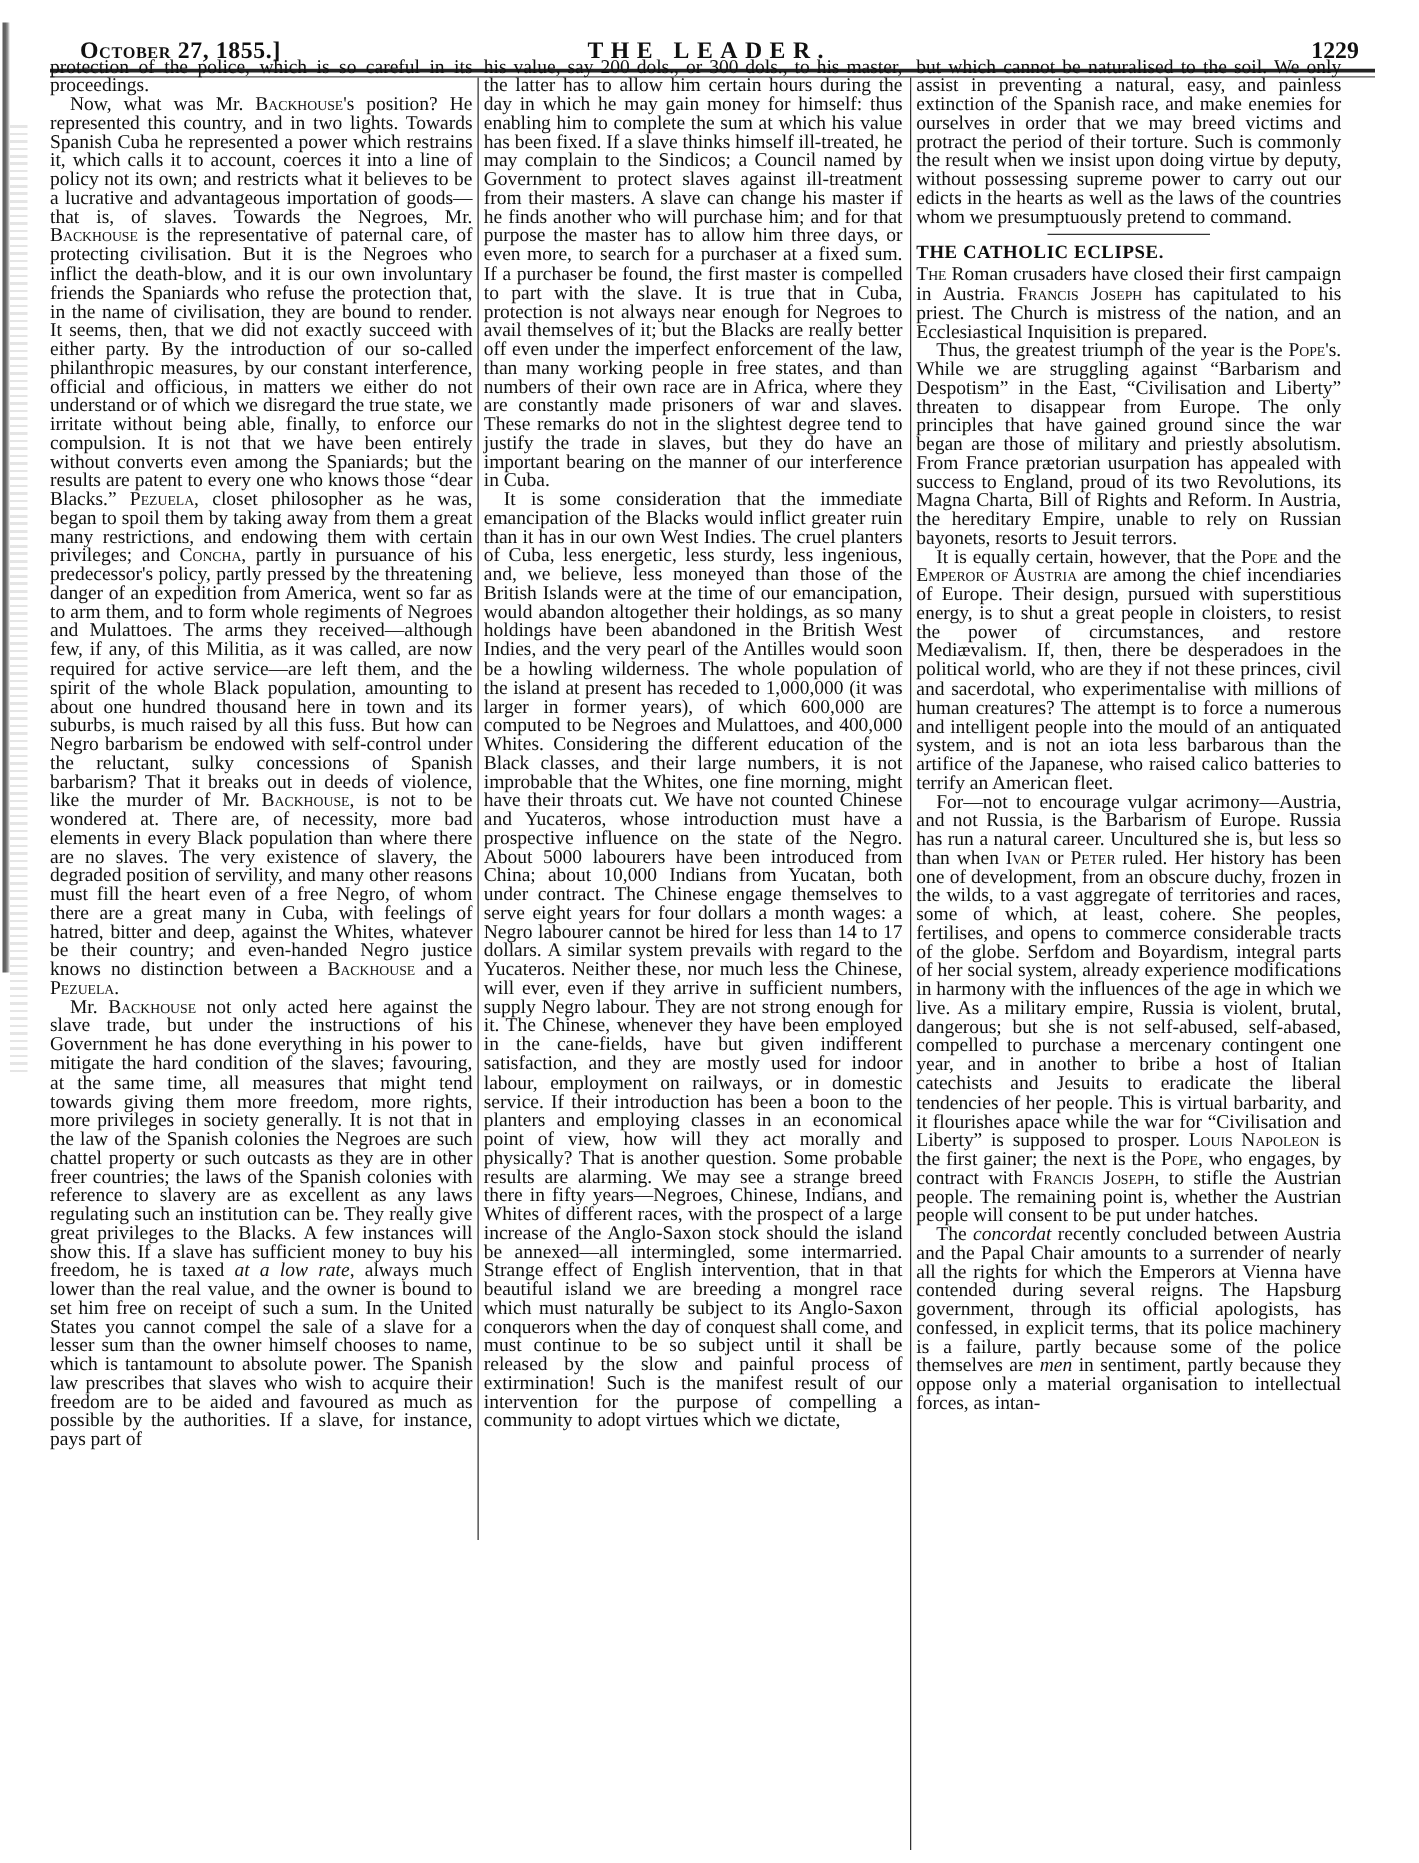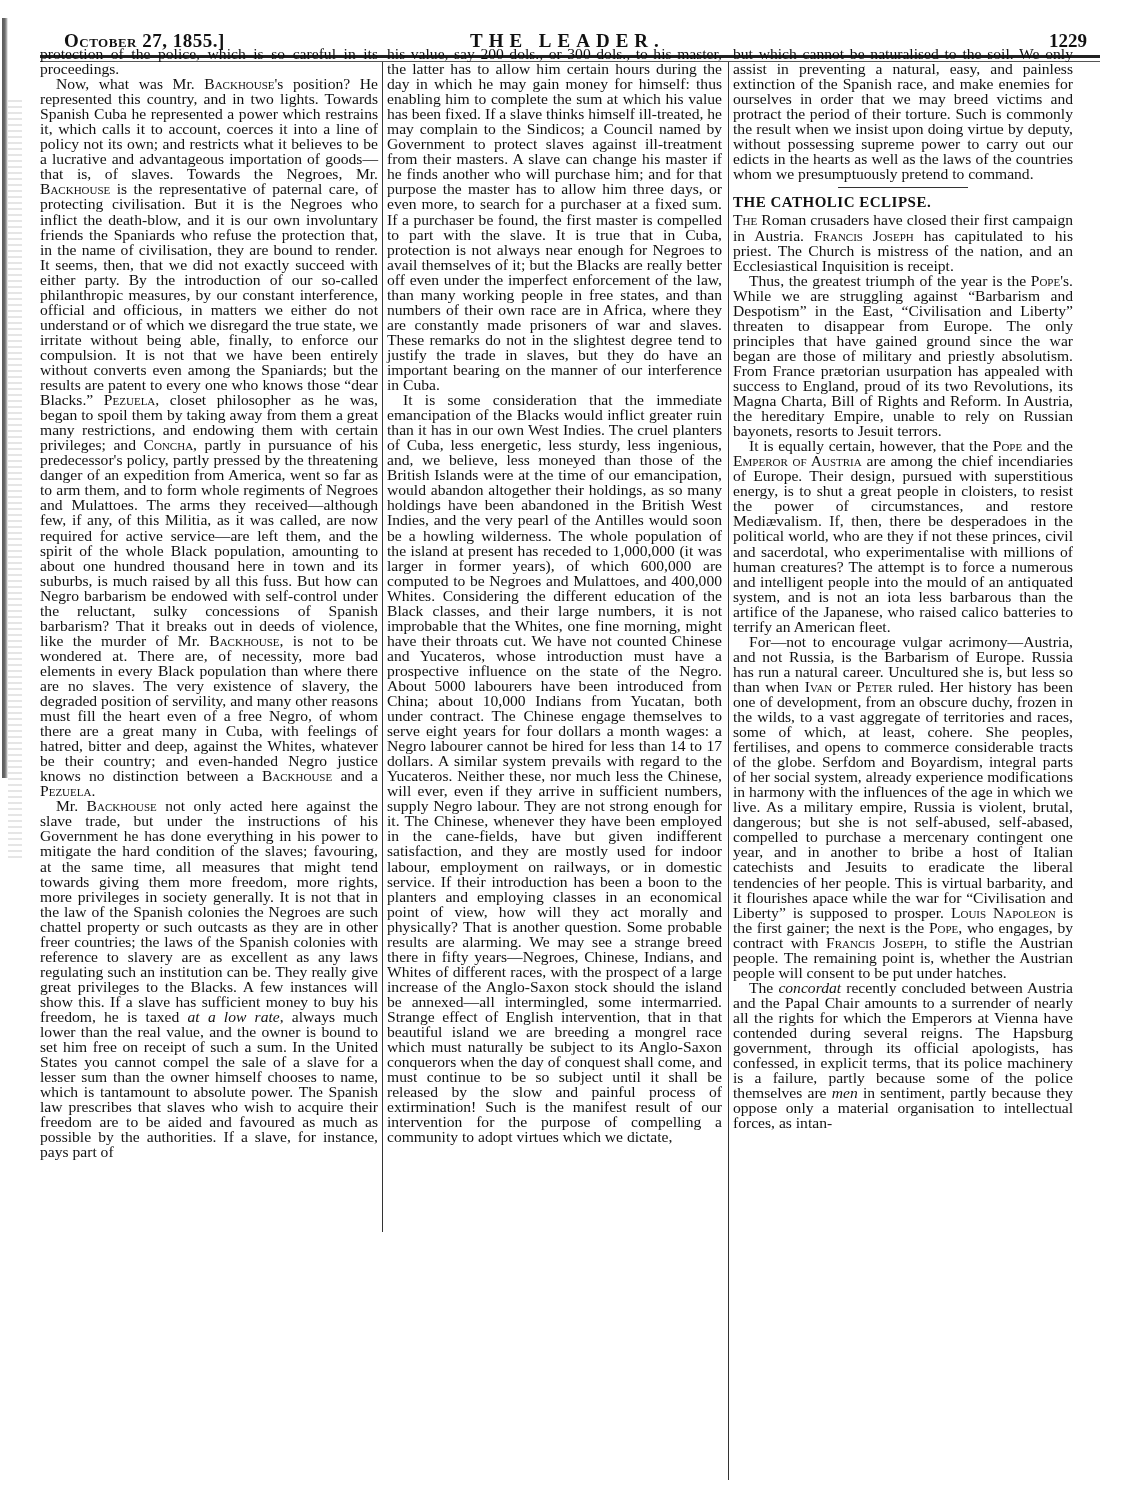--- a/index.html
+++ b/index.html
@@ -85,19 +85,19 @@
     </div>
 </section>
 
 <section class="column col-right">
   <div>
       <p><span>but which cannot be naturalised to the soil. We only assist in preventing a natural, easy, and painless extinction of the Spanish race, and make enemies for ourselves in order that we may breed victims and protract the period of their torture. Such is commonly the result when we insist upon doing virtue by deputy, without possessing supreme power to carry out our edicts in the hearts as well as the laws of the countries whom we presumptuously pretend to command.</span></p>
     </div>
   <div class="short-rule"></div>
   <h2 class="headline">THE CATHOLIC ECLIPSE.</h2>
   <div>
-      <p><span class="sc">The</span><span> Roman crusaders have closed their first campaign in Austria. </span><span class="sc">Francis Joseph</span><span> has capitulated to his priest. The Church is mistress of the nation, and an Ecclesiastical Inquisition is receipt.</span></p>
+      <p><span class="sc">The</span><span> Roman crusaders have closed their first campaign in Austria. </span><span class="sc">Francis Joseph</span><span> has capitulated to his priest. The Church is mistress of the nation, and an Ecclesiastical Inquisition is prepared.</span></p>
       <p class="ind"><span>Thus, the greatest triumph of the year is the </span><span class="sc">Pope</span><span>'s. While we are struggling against “Barbarism and Despotism” in the East, “Civilisation and Liberty” threaten to disappear from Europe. The only principles that have gained ground since the war began are those of military and priestly absolutism. From France prætorian usurpation has appealed with success to England, proud of its two Revolutions, its Magna Charta, Bill of Rights and Reform. In Austria, the hereditary Empire, unable to rely on Russian bayonets, resorts to Jesuit terrors.</span></p>
       <p class="ind"><span>It is equally certain, however, that the </span><span class="sc">Pope</span><span> and the </span><span class="sc">Emperor of Austria</span><span> are among the chief incendiaries of Europe. Their design, pursued with superstitious energy, is to shut a great people in cloisters, to resist the power of circumstances, and restore Mediævalism. If, then, there be desperadoes in the political world, who are they if not these princes, civil and sacerdotal, who experimentalise with millions of human creatures? The attempt is to force a numerous and intelligent people into the mould of an antiquated system, and is not an iota less barbarous than the artifice of the Japanese, who raised calico batteries to terrify an American fleet.</span></p>
       <p class="ind"><span>For—not to encourage vulgar acrimony—Austria, and not Russia, is the Barbarism of Europe. Russia has run a natural career. Uncultured she is, but less so than when </span><span class="sc">Ivan</span><span> or </span><span class="sc">Peter</span><span> ruled. Her history has been one of development, from an obscure duchy, frozen in the wilds, to a vast aggregate of territories and races, some of which, at least, cohere. She peoples, fertilises, and opens to commerce considerable tracts of the globe. Serfdom and Boyardism, integral parts of her social system, already experience modifications in harmony with the influences of the age in which we live. As a military empire, Russia is violent, brutal, dangerous; but she is not self-abused, self-abased, compelled to purchase a mercenary contingent one year, and in another to bribe a host of Italian catechists and Jesuits to eradicate the liberal tendencies of her people. This is virtual barbarity, and it flourishes apace while the war for “Civilisation and Liberty” is supposed to prosper. </span><span class="sc">Louis Napoleon</span><span> is the first gainer; the next is the </span><span class="sc">Pope</span><span>, who engages, by contract with </span><span class="sc">Francis Joseph</span><span>, to stifle the Austrian people. The remaining point is, whether the Austrian people will consent to be put under hatches.</span></p>
       <p class="ind"><span>The </span><span style="font-style: italic;">concordat</span><span> recently concluded between Austria and the Papal Chair amounts to a surrender of nearly all the rights for which the Emperors at Vienna have contended during several reigns. The Hapsburg government, through its official apologists, has confessed, in explicit terms, that its police machinery is a failure, partly because some of the police themselves are </span><span style="font-style: italic;">men</span><span> in sentiment, partly because they oppose only a material organisation to intellectual forces, as intan-</span></p>
     </div>
 </section>
 
 </body></html>

